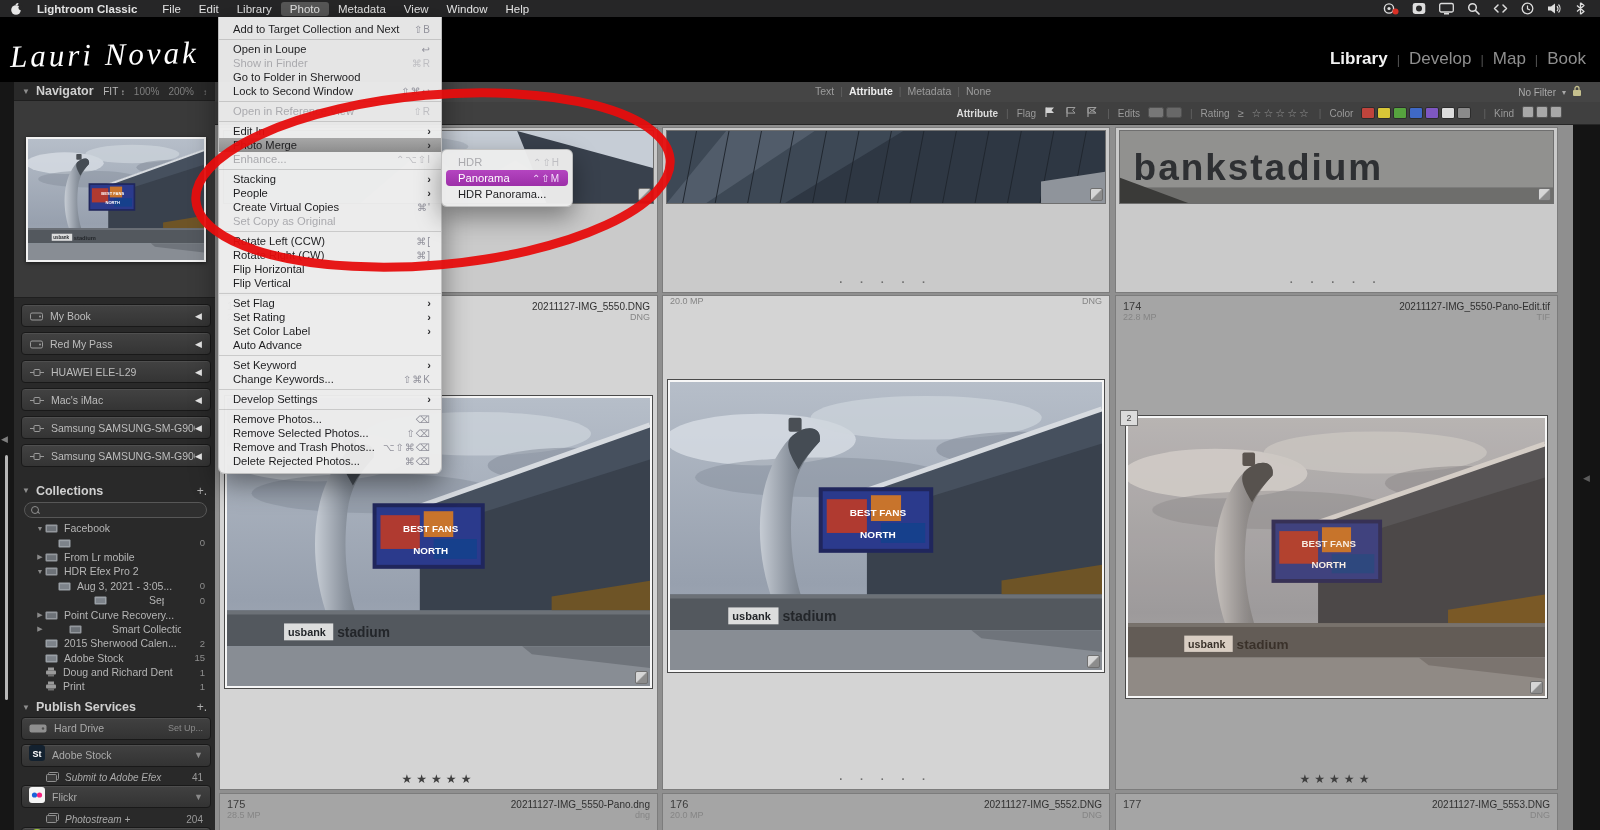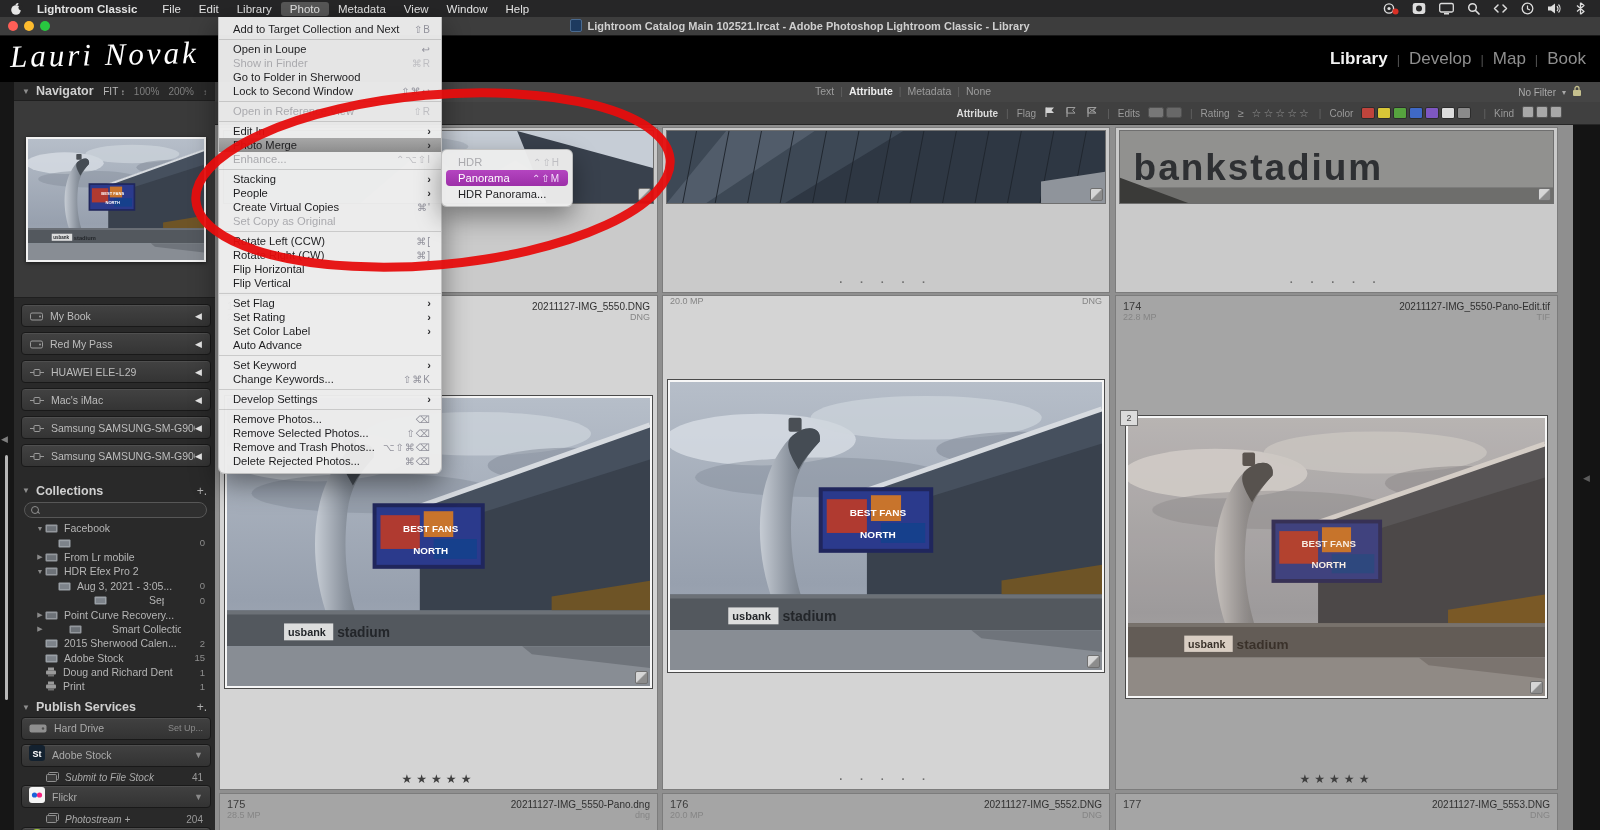--- a/index.html
+++ b/index.html
@@ -194,26 +194,20 @@
           </svg>
         </span>
         <span>
           <svg width="11" height="13">
             <path d="M5.5,0.8 L5.5,12.2 M5.5,0.8 L9,3.6 L2,9.4 M5.5,12.2 L9,9.4 L2,3.6" stroke="#ddd" stroke-width="1.3" fill="none" stroke-linejoin="round"></path>
           </svg>
         </span>
       </span>
   </div>
 
-  <div class="titlebar">
-    <span class="tl r"></span>
-    <span class="tl y"></span>
-    <span class="tl g"></span>
-    <div class="wtitle"><span class="docico"></span><span>Lightroom Catalog Main 102521.lrcat - Adobe Photoshop Lightroom Classic - Library</span></div>
-  </div>
 
   <div class="appheader">
     <div class="logo">Lauri Novak</div>
     <div class="modules" id="modules">
         <span class="mod active">Library</span>
         <span class="sep">|</span>
         <span class="mod">Develop</span>
         <span class="sep">|</span>
         <span class="mod">Map</span>
         <span class="sep">|</span>
@@ -491,21 +485,21 @@
                 <text x="8" y="11.5" text-anchor="middle" font-size="9" font-weight="bold" fill="#fff" font-family="Liberation Sans,sans-serif">St</text>
               </svg></span>
             <span class="plabel">Adobe Stock</span>
             <span class="pright">▼</span>
           </div>
           <div class="subrow">
             <span class="tico"><svg width="13" height="10">
                 <rect x="2.5" y="0.5" width="10" height="7" rx="1" fill="none" stroke="#909090"></rect>
                 <rect x="0.5" y="2.5" width="10" height="7" rx="1" fill="#3a3a3a" stroke="#909090"></rect>
               </svg></span>
-            <span class="tlabel">Submit to File Stock</span>
+            <span class="tlabel">Submit to Adobe Efex</span>
             <span class="cnt">41</span>
           </div>
           <div class="pubbtn">
             <span><svg width="16" height="16">
                 <rect width="16" height="16" rx="3" fill="#f4f4f4"></rect>
                 <circle cx="5.5" cy="8" r="2.6" fill="#1b62d9"></circle>
                 <circle cx="10.5" cy="8" r="2.6" fill="#f4227d"></circle>
               </svg></span>
             <span class="plabel">Flickr</span>
             <span class="pright">▼</span>

